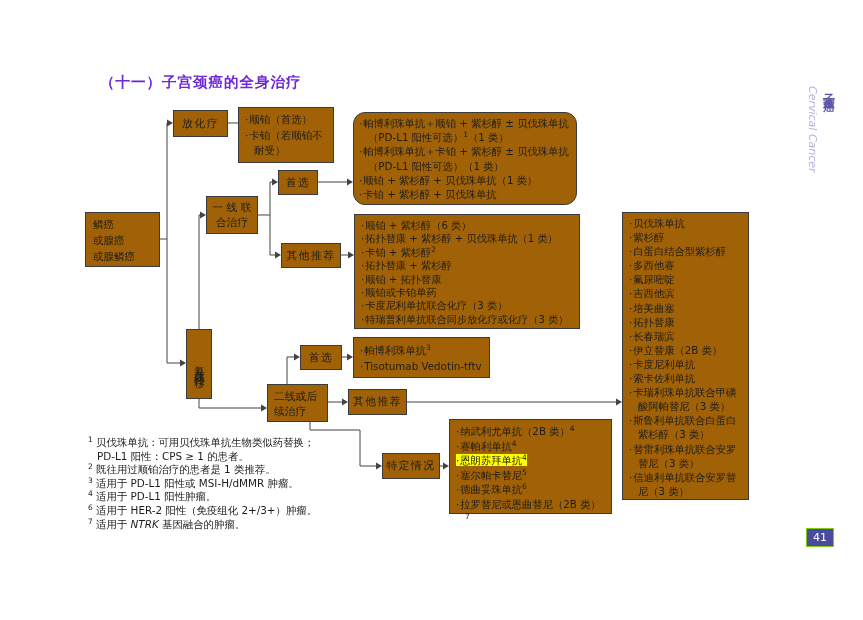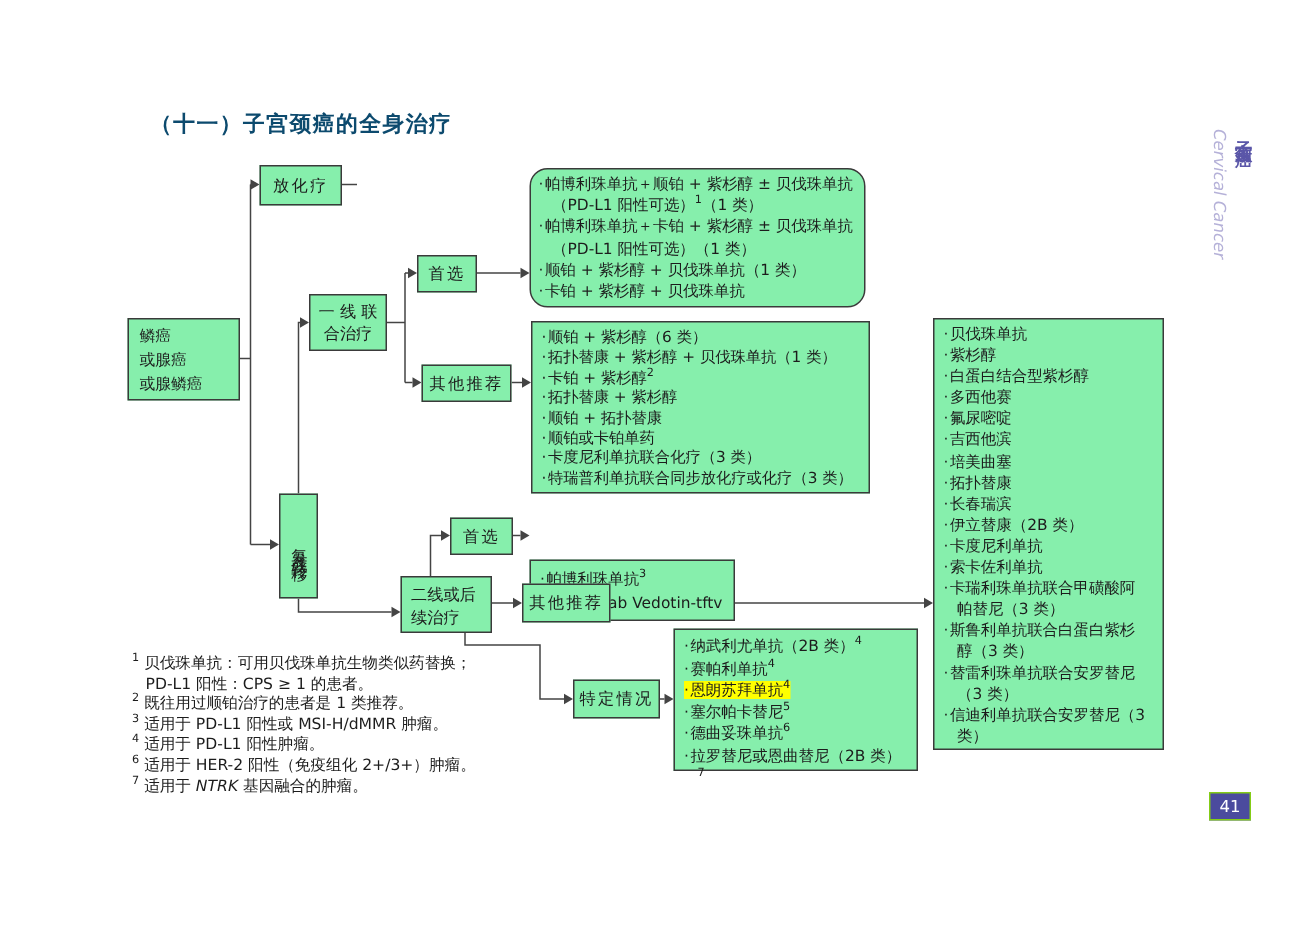--- a/index.html
+++ b/index.html
@@ -1,21 +1,21 @@
 <!DOCTYPE html>
 <html><head>
 <meta charset="utf-8">
 <style>
   html,body{margin:0;padding:0;background:#fff;}
   .stage{position:relative;width:863px;height:620px;background:#ffffff;overflow:hidden;
          font-family:"DejaVu Sans","Liberation Sans",sans-serif;color:#1c1c1c;}
   .title{position:absolute;left:100px;top:73px;font-size:14.5px;font-weight:bold;
-         color:#0c4a6e;letter-spacing:1px;}
+         color:#6d28d9;letter-spacing:1px;}
   .connectors{position:absolute;left:0;top:0;}
-  .node{position:absolute;box-sizing:border-box;background:#86efac;border:1px solid #3a3a3a;}
+  .node{position:absolute;box-sizing:border-box;background:#a16207;border:1px solid #3a3a3a;}
   .center{display:flex;align-items:center;justify-content:center;text-align:center;}
   .lbl{font-size:10.8px;letter-spacing:1.5px;white-space:nowrap;}
   .list{font-size:10.3px;}
   .li{padding-left:9px;text-indent:-9px;}
   .blt{margin-right:1px;}
   sup{font-size:7.5px;line-height:0;}
   .hl{background:#ffff00;}
   .vert{writing-mode:vertical-rl;text-orientation:upright;letter-spacing:3px;
         font-size:10.8px;}
   .two-line{font-size:10.8px;line-height:15px;}
@@ -42,27 +42,27 @@
   #box-fl-preferred{left:353px;top:112px;width:224px;height:93px;padding:3px 5px;
                     line-height:14.2px;border-radius:12px;}
   #box-preferred1{left:278px;top:170px;width:40px;height:25px;}
   #box-firstline{left:206px;top:196px;width:52px;height:38px;}
   #box-other1{left:281px;top:243px;width:60px;height:25px;}
   #box-fl-other{left:354px;top:214px;width:226px;height:115px;padding:4px 6px;
                 line-height:13.4px;font-size:10.2px;}
   #box-recur{left:186px;top:329px;width:26px;height:70px;}
   #box-preferred2{left:300px;top:345px;width:42px;height:25px;}
   #box-sl-preferred{left:353px;top:337px;width:137px;height:41px;padding:4px 6px;
-                    line-height:16px;margin-top:36px;}
+                    line-height:16px;}
   #box-secondline{left:267px;top:384px;width:61px;height:38px;}
   #box-other2{left:348px;top:389px;width:59px;height:26px;}
   #box-special{left:382px;top:453px;width:58px;height:26px;}
   #box-special-options{left:449px;top:419px;width:163px;height:95px;padding:4px 6px;
                        line-height:14.6px;}
-  #box-second-other{left:622px;top:212px;width:154px;height:288px;
+  #box-second-other{left:622px;top:212px;width:127px;height:288px;
                     padding:3px 8px 3px 6px;line-height:14.1px;}
 </style>
 </head>
 <body>
 
 <div class="stage">
 
   <div class="title">（十一）子宫颈癌的全身治疗</div>
 
   <svg class="connectors" width="863" height="620" viewBox="0 0 863 620">
@@ -105,20 +105,24 @@
   <div class="node" id="box-histology">
     <div>鳞癌</div>
     <div>或腺癌</div>
     <div>或腺鳞癌</div>
   </div>
 
   <div class="node center" id="box-crt">
     <span class="lbl">放化疗</span>
   </div>
 
+  <div class="node list" id="box-crt-options">
+    <div class="li"><span class="blt">·</span><span>顺铂（首选）</span></div>
+    <div class="li"><span class="blt">·</span><span>卡铂（若顺铂不耐受）</span></div>
+  </div>
 
   <div class="node list" id="box-fl-preferred">
     <div class="li"><span class="blt">·</span><span>帕博利珠单抗＋顺铂 + 紫杉醇 ± 贝伐珠单抗（PD-L1 阳性可选）</span><sup>1</sup><span>（1 类）</span></div>
     <div class="li"><span class="blt">·</span><span>帕博利珠单抗＋卡铂 + 紫杉醇 ± 贝伐珠单抗（PD-L1 阳性可选）</span><span>（1 类）</span></div>
     <div class="li"><span class="blt">·</span><span>顺铂 + 紫杉醇 + 贝伐珠单抗（1 类）</span></div>
     <div class="li"><span class="blt">·</span><span>卡铂 + 紫杉醇 + 贝伐珠单抗</span></div>
   </div>
 
   <div class="node center" id="box-preferred1">
     <span class="lbl">首选</span>

